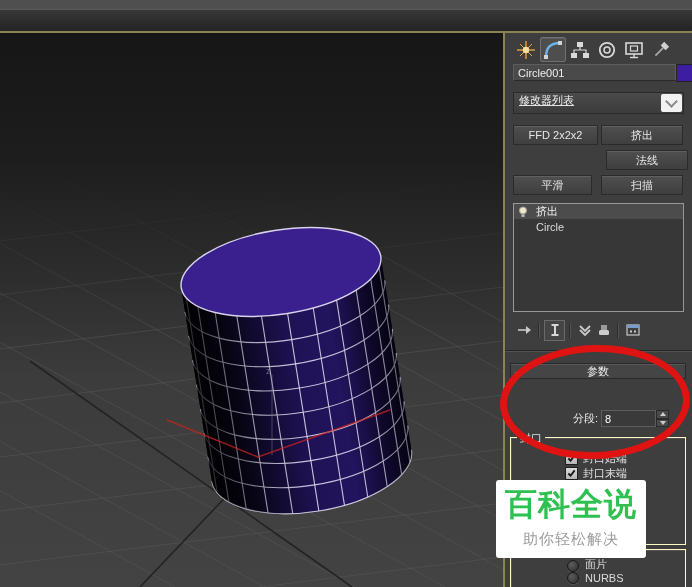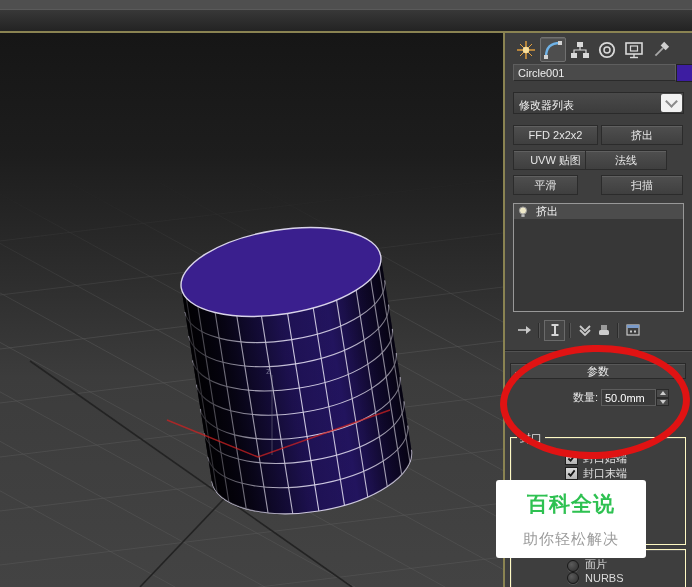--- a/index.html
+++ b/index.html
@@ -16,21 +16,21 @@
   .panel{position:absolute;left:505px;top:31px;width:187px;height:556px;box-sizing:border-box;
     background:#3e3e3e;border-top:2px solid #8a8352;overflow:hidden;color:#e3e3e3;font-size:11px;}
   .tabs{position:absolute;left:8px;top:4px;display:flex;gap:1px;}
   .tab{width:24px;height:23px;display:flex;align-items:center;justify-content:center;border:1px solid transparent;border-radius:2px;}
   .tab.active{background:#4e4e4e;border-color:#707070;box-shadow:inset 0 1px 0 #5e5e5e;}
   .name-row{position:absolute;left:8px;top:31px;width:178px;height:17px;}
   .name-input{position:absolute;left:0;top:0;width:157px;height:15px;background:#4a4a4a;border:1px solid #5e5e5e;
     border-bottom-color:#2a2a2a;color:#efefef;font-size:11px;padding:0 0 0 4px;font-family:inherit;}
   .swatch{position:absolute;left:163px;top:0;width:15px;height:16px;border:1px solid #222;}
   .dropdown{position:absolute;left:8px;top:59px;width:171px;height:22px;background:linear-gradient(#4a4a4a,#3c3c3c);
-    border:1px solid #2a2a2a;box-sizing:border-box;display:flex;align-items:flex-end;}
+    border:1px solid #2a2a2a;box-sizing:border-box;display:flex;align-items:flex-start;text-decoration:underline;}
   .dropdown .dd-label{padding-left:5px;color:#f0f0f0;}
   .dd-btn{position:absolute;right:1px;top:1px;width:21px;height:18px;background:#f2f2f2;border-radius:2px;
     display:flex;align-items:center;justify-content:center;}
   .dd-btn .chev{width:7px;height:7px;border-right:2px solid #8a8a8a;border-bottom:2px solid #8a8a8a;transform:rotate(45deg);margin-top:-3px;}
   .mbtn{position:absolute;height:20px;background:linear-gradient(#4f4f4f,#3f3f3f);border:1px solid #2b2b2b;
     box-shadow:inset 0 1px 0 #606060;color:#e6e6e6;font-size:11px;display:flex;align-items:center;justify-content:center;box-sizing:border-box;}
   .stack{position:absolute;left:8px;top:170px;width:171px;height:109px;background:#373737;border:1px solid #989898;box-sizing:border-box;}
   .stack-row{height:15px;display:flex;align-items:center;color:#efefef;padding-left:4px;}
   .stack-row.sel{background:#4c4c4c;}
   .stack-row.child{padding-left:22px;color:#dcdcdc;}
@@ -53,21 +53,21 @@
   .tri-dn{width:0;height:0;border-left:3px solid transparent;border-right:3px solid transparent;border-top:4px solid #ccc;}
   .group{position:absolute;left:5px;width:176px;border:1px solid #fef9c3;box-shadow:inset 1px 1px 0 #545454;box-sizing:border-box;}
   .group .gtitle{position:absolute;left:6px;top:-7px;background:#3e3e3e;padding:0 3px;color:#e0e0e0;}
   .cbrow{position:absolute;display:flex;align-items:center;gap:5px;font-family:Liberation Mono, monospace;}
   .cbox{width:11px;height:11px;background:linear-gradient(#dcdcdc,#b4b4b4);border:1px solid #1e1e1e;display:flex;align-items:center;justify-content:center;}
   .rrow{position:absolute;display:flex;align-items:flex-end;gap:6px;color:#dcdcdc;}
   .radio{width:10px;height:10px;border-radius:50%;background:radial-gradient(circle at 35% 35%,#5b5b5b,#2e2e2e);border:1px solid #191919;box-shadow:0 1px 0 #555;}
   
   .watermark{position:absolute;left:496px;top:480px;width:150px;height:78px;background:#ffffff;border-radius:3px;
     display:flex;flex-direction:column;align-items:center;justify-content:center;z-index:5;}
-  .wm-title{font-size:21px;font-weight:bold;letter-spacing:1px;line-height:30px;text-align:right;}
+  .wm-title{font-size:32px;font-weight:bold;letter-spacing:1px;line-height:30px;text-align:right;}
   .wm-sub{font-size:15px;color:#9b9b9b;margin-top:11px;letter-spacing:1px;}
   
   .red-ellipse{position:absolute;left:500px;top:345px;width:190px;height:114px;border:7px solid #e01313;
     border-radius:50%;transform:rotate(-2deg);z-index:6;box-sizing:border-box;}
 </style>
 </head>
 <body>
 
 <div class="screen">
   <div class="topbar1"></div>
@@ -228,35 +228,37 @@
 
     <div class="dropdown">
       <span class="dd-label">修改器列表</span>
       <span class="dd-btn">
           <span class="chev"></span>
         </span>
     </div>
 
     <div class="mbtn" style="left:8px;top:92px;width:85px;">FFD 2x2x2</div>
     <div class="mbtn" style="left:96px;top:92px;width:82px;">挤出</div>
-    <div class="mbtn" style="left:8px;top:117px;width:85px;">UVW 贴图</div>
-    <div class="mbtn" style="left:80px;top:117px;width:82px;font-family:Liberation Mono, monospace;">法线</div>
-    <div class="mbtn" style="left:8px;top:142px;width:65px;">平滑</div>
+    <div class="mbtn" style="left:101px;top:117px;width:82px;font-family:Liberation Mono, monospace;">法线</div>
+    <div class="mbtn" style="left:8px;top:142px;width:79px;">平滑</div>
     <div class="mbtn" style="left:96px;top:142px;width:82px;">扫描</div>
 
     <div class="stack">
       <div class="stack-row sel">
         <span class="bulb">
           <svg width="10" height="12" viewBox="0 0 10 12">
               <circle cx="5" cy="4.5" r="3.6" fill="#eee8c8" stroke="#999"></circle>
               <rect x="3.4" y="8.3" width="3.2" height="2.6" fill="#b9b9b9"></rect>
             </svg>
         </span>
         <span>挤出</span>
       </div>
+      <div class="stack-row child">
+        <span>Circle</span>
+      </div>
     </div>
 
     <div class="stack-tools">
       <span class="tool">
         <svg width="16" height="16" viewBox="0 0 16 16">
             <line x1="1" y1="8" x2="9" y2="8" stroke="#c9c9c9" stroke-width="1.6"></line>
             <path d="M9 4 L14 8 L9 12 Z" fill="#c9c9c9"></path>
           </svg>
       </span>
       <span class="tool-sep"></span>
@@ -295,23 +297,23 @@
       </span>
     </div>
 
     <div class="rollout-sep"></div>
 
     <div class="rollout-hd">
       <span class="minus">-</span>
       <span>参数</span>
     </div>
 
-    <div class="prow" style="top:356px;">
-      <span class="plabel">数量:</span>
-      <input class="pfield" type="text" value="50.0mm" style="">
+    <div class="prow" style="top:377px;">
+      <span class="plabel">分段:</span>
+      <input class="pfield" type="text" value="8" style="">
       <span class="spin">
           <div>
             <span class="tri-up"></span>
           </div>
           <div>
             <span class="tri-dn"></span>
           </div>
         </span>
     </div>
 

